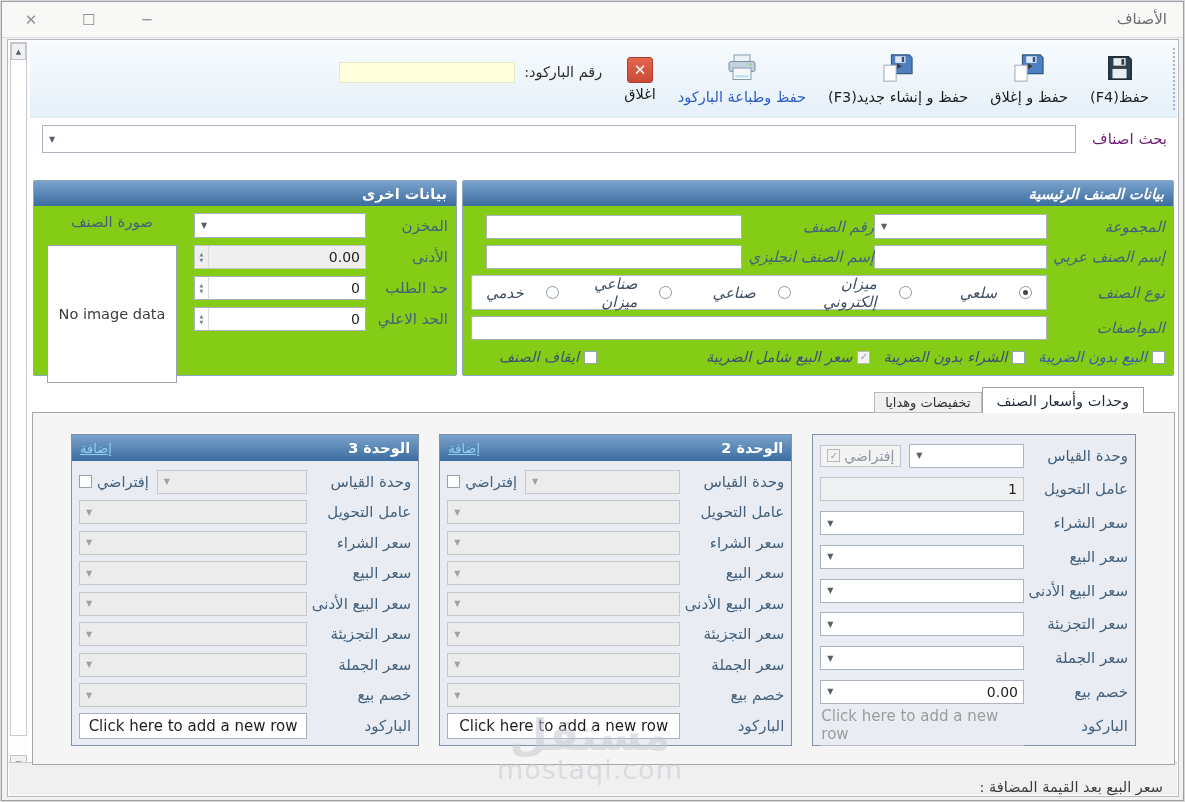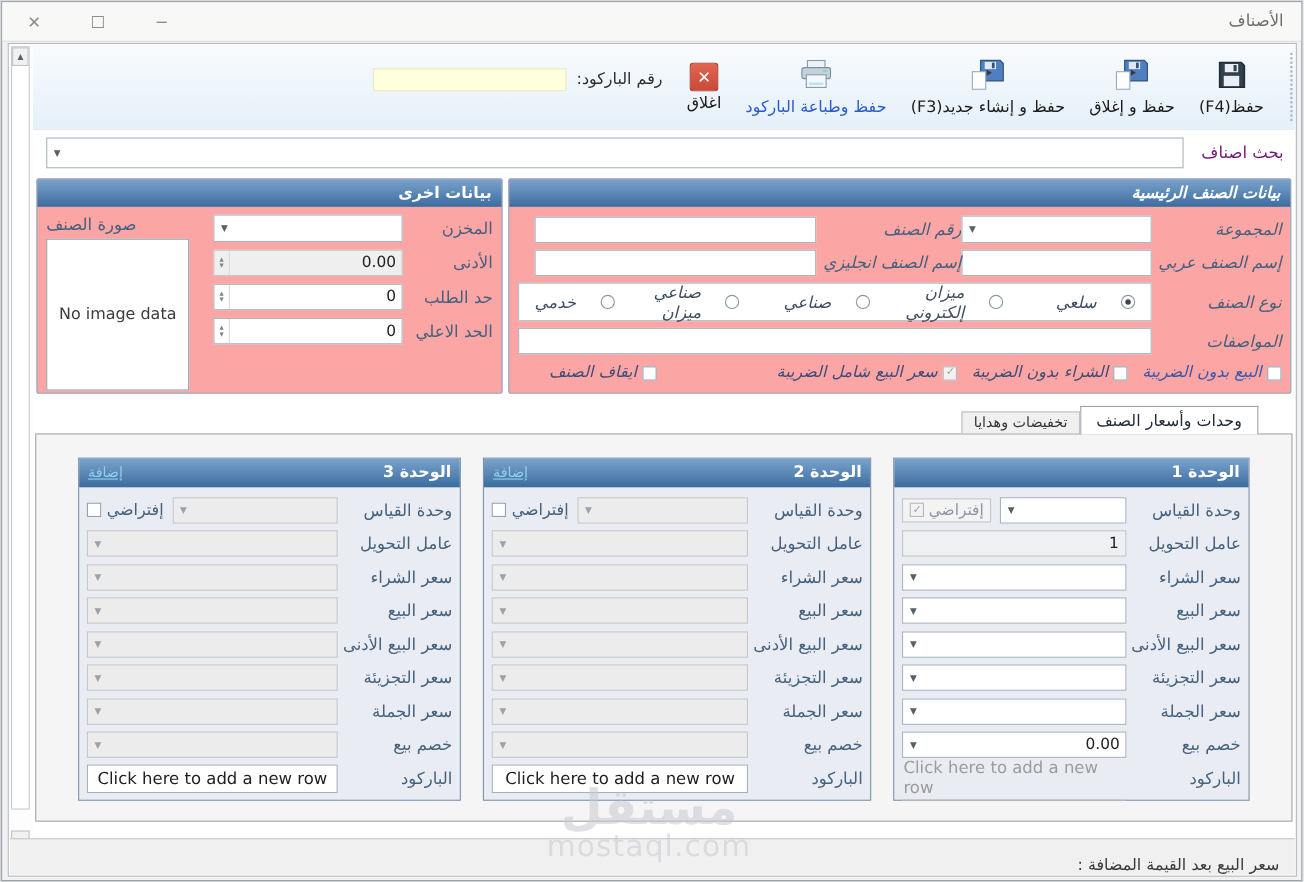--- a/index.html
+++ b/index.html
@@ -36,21 +36,21 @@
   .search-row{display:flex;align-items:center;padding:7px 10px 4px 12px;gap:16px;}
   .search-label{font-size:15px;color:#701a75;white-space:nowrap;}
   .combo{height:25px;background:#fff;border:1px solid #a9b4c0;position:relative;}
   .combo .arrow{position:absolute;left:2px;top:0;bottom:0;width:14px;display:flex;align-items:center;
     justify-content:center;font-size:8px;color:#55606a;}
   .combo.disabled{background:#ececec;border-color:#c6c9cc;}
   .combo.disabled .arrow{color:#9aa2aa;}
   .search-combo{flex:1;height:28px;}
   
   .panels{display:flex;gap:5px;margin:5px 3px 0 3px;}
-  .group{border:1px solid #8ca6bd;background:#fca5a5;border-radius:2px;}
+  .group{border:1px solid #8ca6bd;background:#84cc16;border-radius:2px;margin-top:18px;}
   .ghead{height:25px;background:linear-gradient(#7aa3cc,#3c6c9f);color:#fff;font-size:14.5px;font-weight:bold;
     display:flex;align-items:center;padding:0 9px;}
   .main-group{width:716px;height:196px;font-style:italic;}
   .other-group{flex:1;height:196px;}
   .gbody{padding:8px 8px 6px 8px;display:flex;flex-direction:column;gap:6px;}
   .frow{display:flex;align-items:center;}
   .flabel{font-size:15px;color:#44607c;padding-left:6px;}
   .w118{width:118px;} .w132{width:132px;} .w173{width:173px;} .w256{width:256px;}
   .tbox{height:24px;background:#fff;border:1px solid #a9b4c0;display:flex;align-items:center;}
   .tbox.gray{background:#eef0f2;border-color:#c2c6ca;}
@@ -74,21 +74,21 @@
   .og-wrap{display:flex;padding:7px 8px;gap:12px;}
   .og-fields{flex:1;display:flex;flex-direction:column;gap:7px;}
   .og-row{display:flex;align-items:center;}
   .oglabel{width:82px;font-size:15px;color:#44607c;}
   .ogfield{width:172px;}
   .spin{height:24px;border:1px solid #a9b4c0;background:#fff;display:flex;align-items:center;}
   .spin.disabled{background:#efefef;border-color:#c2c6ca;}
   .spin .val{flex:1;text-align:right;padding:0 5px;font-size:14px;color:#222;}
   .spin .arrows{width:14px;align-self:stretch;display:flex;flex-direction:column;align-items:center;
     justify-content:center;font-size:5px;color:#7a8490;gap:2px;border-right:1px solid #d8dcdf;cursor:pointer;}
-  .og-image{width:140px;display:flex;flex-direction:column;align-items:flex-end;gap:4px;}
+  .og-image{width:140px;display:flex;flex-direction:column;align-items:center;gap:14px;}
   .imglabel{font-size:15px;color:#44607c;}
   .imgbox{width:130px;height:138px;background:#fff;border:1px solid #9aa5b0;display:flex;align-items:center;
     justify-content:center;font-size:14.5px;color:#3c3c3c;direction:ltr;}
   
   .tabs{display:flex;align-items:flex-end;margin:9px 33px 0 0;height:28px;position:relative;z-index:2;}
   .tab{border:1px solid #9aa3ab;background:#fff;padding:5px 14px 4px;font-size:14.5px;color:#1f2a36;
     border-bottom:none;cursor:pointer;}
   .tab.inactive{background:#f0f0f0;border:1px solid #b8bcc0;padding:2px 10px;font-size:13px;height:21px;color:#333;}
   .tabbox{border:1px solid #a6a6a6;background:#f5f5f5;height:353px;display:flex;
     padding:21px 38px 0;gap:20px;margin:-1px 2px 0 2px;position:relative;z-index:1;}
@@ -321,23 +321,20 @@
       </div>
 
       <div class="tabs">
         <div class="tab">وحدات وأسعار الصنف</div>
         <div class="tab inactive">تخفيضات وهدايا</div>
       </div>
 
       <div class="tabbox">
 
         <div class="unit u1">
-          <div class="uhead">
-            <span>الوحدة 1</span>
-          </div>
           <div class="ubody">
             <div class="urow">
               <span class="ulabel">وحدة القياس</span>
               <div class="ufield">
                 <div class="combo full">
                   <span class="arrow">▼</span>
                 </div>
                 <span class="defbox">
                   <span>إفتراضي</span>
                   <span class="cb checked"></span>

